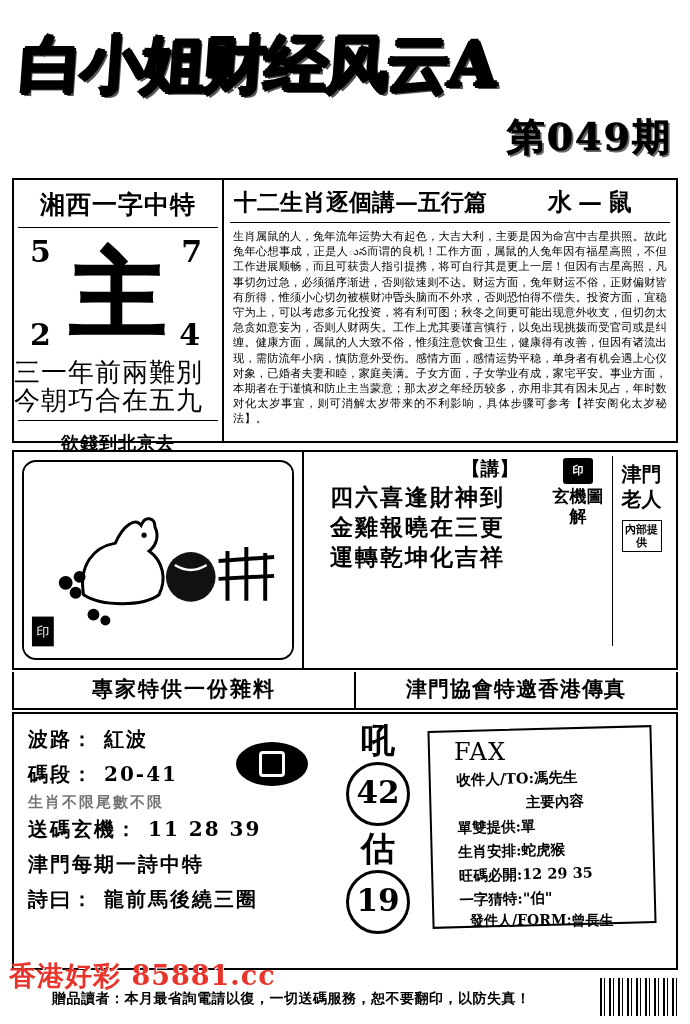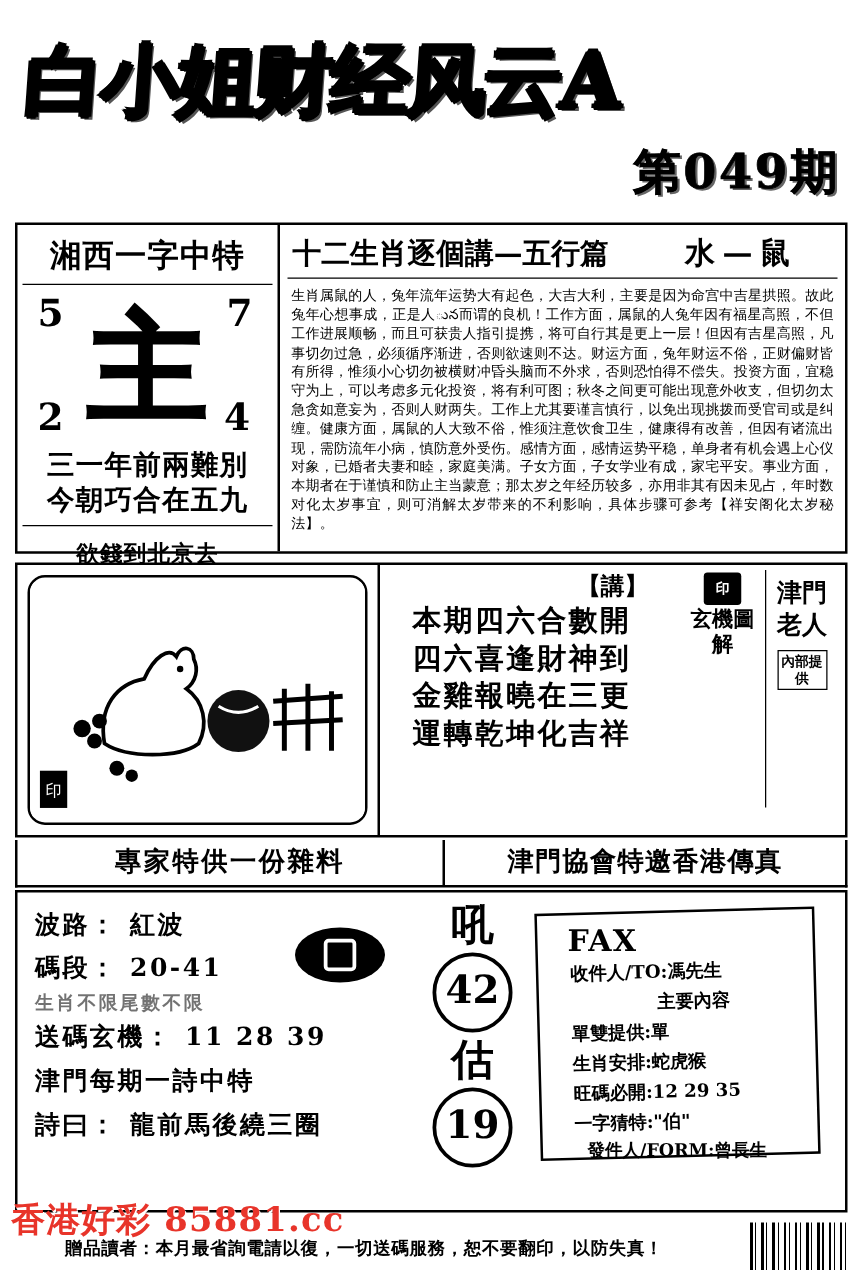--- a/index.html
+++ b/index.html
@@ -69,22 +69,22 @@
   .n2{right:20px;top:6px;}
   .n3{left:16px;bottom:6px;}
   .n4{right:22px;bottom:6px;}
   .big-char{
     position:absolute;left:0;right:0;top:6px;text-align:center;
     font-family:"DejaVu Serif","Liberation Serif",serif;
     font-weight:bold;font-size:96px;line-height:120px;
     -webkit-text-stroke:2px #000;
   }
   .verse{
-    text-align:center;font-family:"DejaVu Serif","Liberation Serif",serif;
-    font-weight:bold;font-size:22px;line-height:28px;letter-spacing:1px;
+    font-family:"DejaVu Serif","Liberation Serif",serif;
+    font-weight:normal;font-size:26px;line-height:28px;letter-spacing:1px;
   }
   .left-foot{
     text-align:center;font-family:"DejaVu Serif","Liberation Serif",serif;
     font-weight:bold;font-size:18px;letter-spacing:1px;padding-top:10px;
   }
   .right-box{
     flex:1;box-sizing:border-box;position:relative;
   }
   .rt-head{
     display:flex;align-items:baseline;padding:6px 10px 2px 10px;
@@ -203,21 +203,21 @@
   }
   .fax-paper{
     position:absolute;left:0;top:0;width:224px;height:198px;
     border:2px solid #000;background:#fff;
     transform:rotate(-1.5deg);
     box-sizing:border-box;
   }
   .fax-title{
     position:absolute;left:24px;top:10px;
     font-family:"DejaVu Serif","Liberation Serif",serif;
-    font-weight:bold;font-size:24px;letter-spacing:1px;
+    font-weight:normal;font-size:24px;letter-spacing:1px;
   }
   .fax-lines{
     position:absolute;left:26px;top:40px;right:10px;
     font-family:"DejaVu Serif","Liberation Serif",serif;
     font-weight:bold;font-size:14.5px;line-height:24px;
     transform:rotate(-1.5deg);transform-origin:left top;
   }
   .fax-from{
     position:absolute;left:40px;bottom:14px;
     font-family:"DejaVu Serif","Liberation Serif",serif;
@@ -309,21 +309,20 @@
           </g>
 
           <rect x="8" y="152" width="22" height="30" fill="#000"></rect>
           <text x="19" y="172" font-size="13" fill="#fff" text-anchor="middle">印</text>
         </svg>
       </div>
     </div>
 
     <div class="poem-cell">
       <div class="poem-head">【講】</div>
-      <div class="poem-line">本期四六合數開</div>
       <div class="poem-line">四六喜逢財神到</div>
       <div class="poem-line">金雞報曉在三更</div>
       <div class="poem-line">運轉乾坤化吉祥</div>
 
       <div class="xuanji">
         <div class="seal">印</div>
         <div>玄機圖解</div>
       </div>
 
       <div class="laoren">

